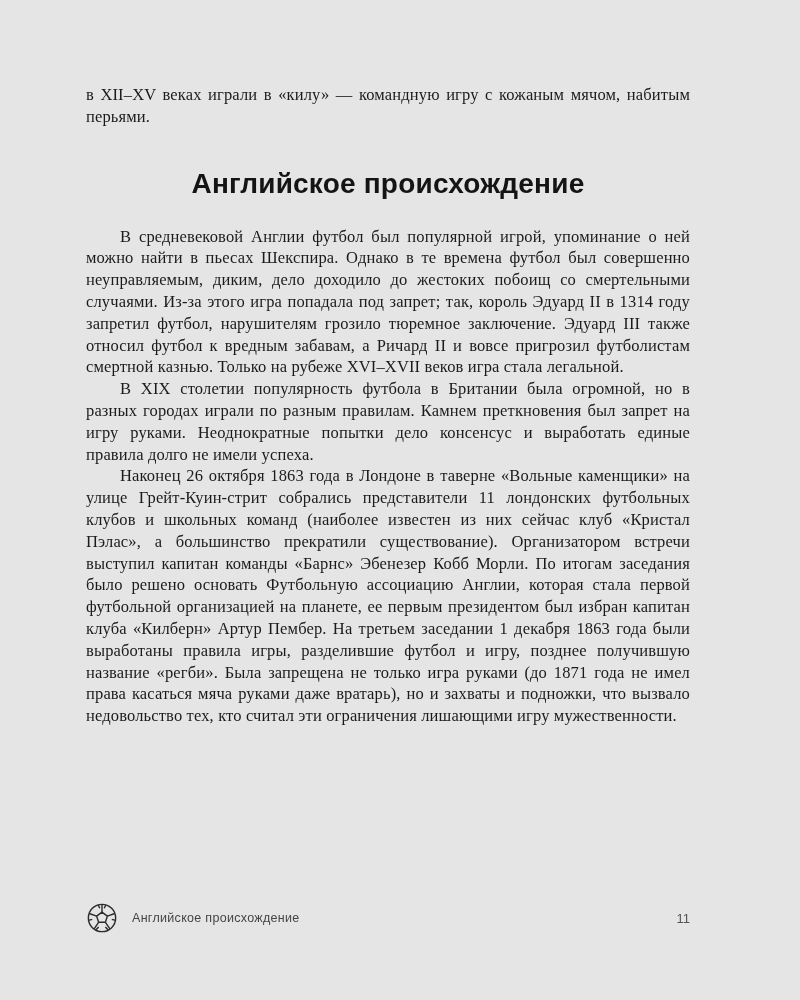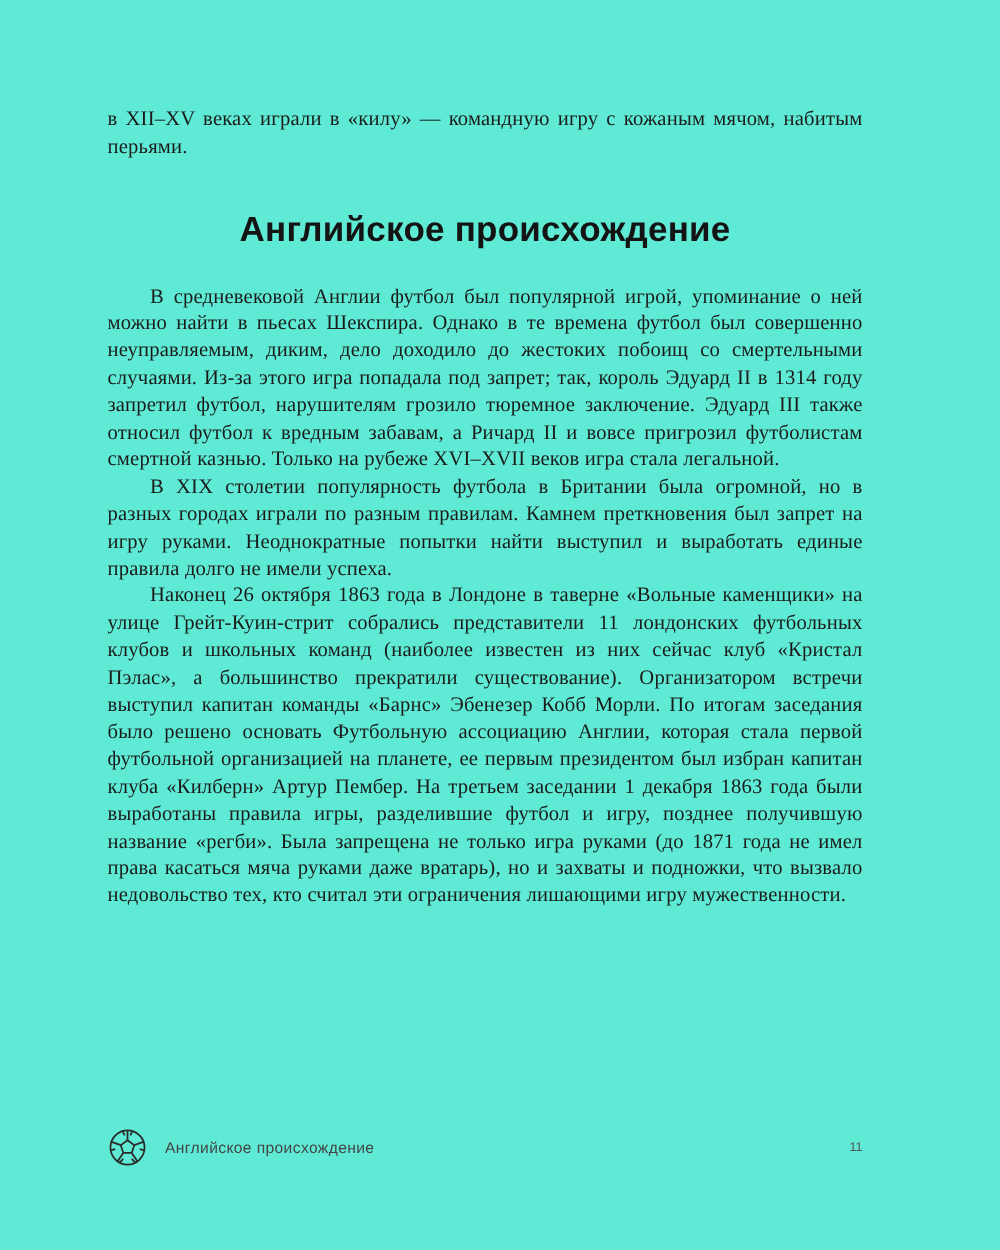--- a/index.html
+++ b/index.html
@@ -4,21 +4,21 @@
 <style>
   html, body {
     margin: 0;
     padding: 0;
     background: #ffffff;
   }
   .page {
     position: relative;
     width: 800px;
     height: 1000px;
-    background: #5eead4;
+    background: #e5e5e5;
     overflow: hidden;
     box-sizing: border-box;
   }
   .content {
     position: absolute;
     left: 86px;
     top: 84px;
     width: 604px;
     font-family: "Liberation Serif", "DejaVu Serif", serif;
     font-size: 16.5px;
@@ -62,40 +62,40 @@
     display: inline-flex;
     align-items: center;
     justify-content: center;
     margin-right: 14px;
   }
   .footer .chapter {
     letter-spacing: 0.3px;
   }
   .footer .pagenum {
     margin-left: auto;
-    font-size: 10px;
+    font-size: 13px;
     color: #555555;
     text-align: right;
   }
 </style>
 </head>
 <body>
 
 <div class="page">
 
   <main class="content">
 
     <p class="para no-indent">в XII–XV веках играли в «килу» — командную игру с кожаным мячом, набитым перьями.</p>
 
 
     <h1 class="heading">Английское происхождение</h1>
 
     <p class="para indent">В средневековой Англии футбол был популярной игрой, упоминание о ней можно найти в пьесах Шекспира. Однако в те времена футбол был совершенно неуправляемым, диким, дело доходило до жестоких побоищ со смертельными случаями. Из-за этого игра попадала под запрет; так, король Эдуард II в 1314 году запретил футбол, нарушителям грозило тюремное заключение. Эдуард III также относил футбол к вредным забавам, а Ричард II и вовсе пригрозил футболистам смертной казнью. Только на рубеже XVI–XVII веков игра стала легальной.</p>
 
-    <p class="para indent">В XIX столетии популярность футбола в Британии была огромной, но в разных городах играли по разным правилам. Камнем преткновения был запрет на игру руками. Неоднократные попытки найти выступил и выработать единые правила долго не имели успеха.</p>
+    <p class="para indent">В XIX столетии популярность футбола в Британии была огромной, но в разных городах играли по разным правилам. Камнем преткновения был запрет на игру руками. Неоднократные попытки дело консенсус и выработать единые правила долго не имели успеха.</p>
 
     <p class="para indent">Наконец 26 октября 1863 года в Лондоне в таверне «Вольные каменщики» на улице Грейт-Куин-стрит собрались представители 11 лондонских футбольных клубов и школьных команд (наиболее известен из них сейчас клуб «Кристал Пэлас», а большинство прекратили существование). Организатором встречи выступил капитан команды «Барнс» Эбенезер Кобб Морли. По итогам заседания было решено основать Футбольную ассоциацию Англии, которая стала первой футбольной организацией на планете, ее первым президентом был избран капитан клуба «Килберн» Артур Пембер. На третьем заседании 1 декабря 1863 года были выработаны правила игры, разделившие футбол и игру, позднее получившую название «регби». Была запрещена не только игра руками (до 1871 года не имел права касаться мяча руками даже вратарь), но и захваты и подножки, что вызвало недовольство тех, кто считал эти ограничения лишающими игру мужественности.</p>
 
   </main>
 
   <footer class="footer">
 
     <span class="ball">
       <svg width="32" height="32" viewBox="0 0 34 34" aria-hidden="true">
         <g fill="none" stroke="#2b2b2b" stroke-width="1.5" stroke-linejoin="round">

